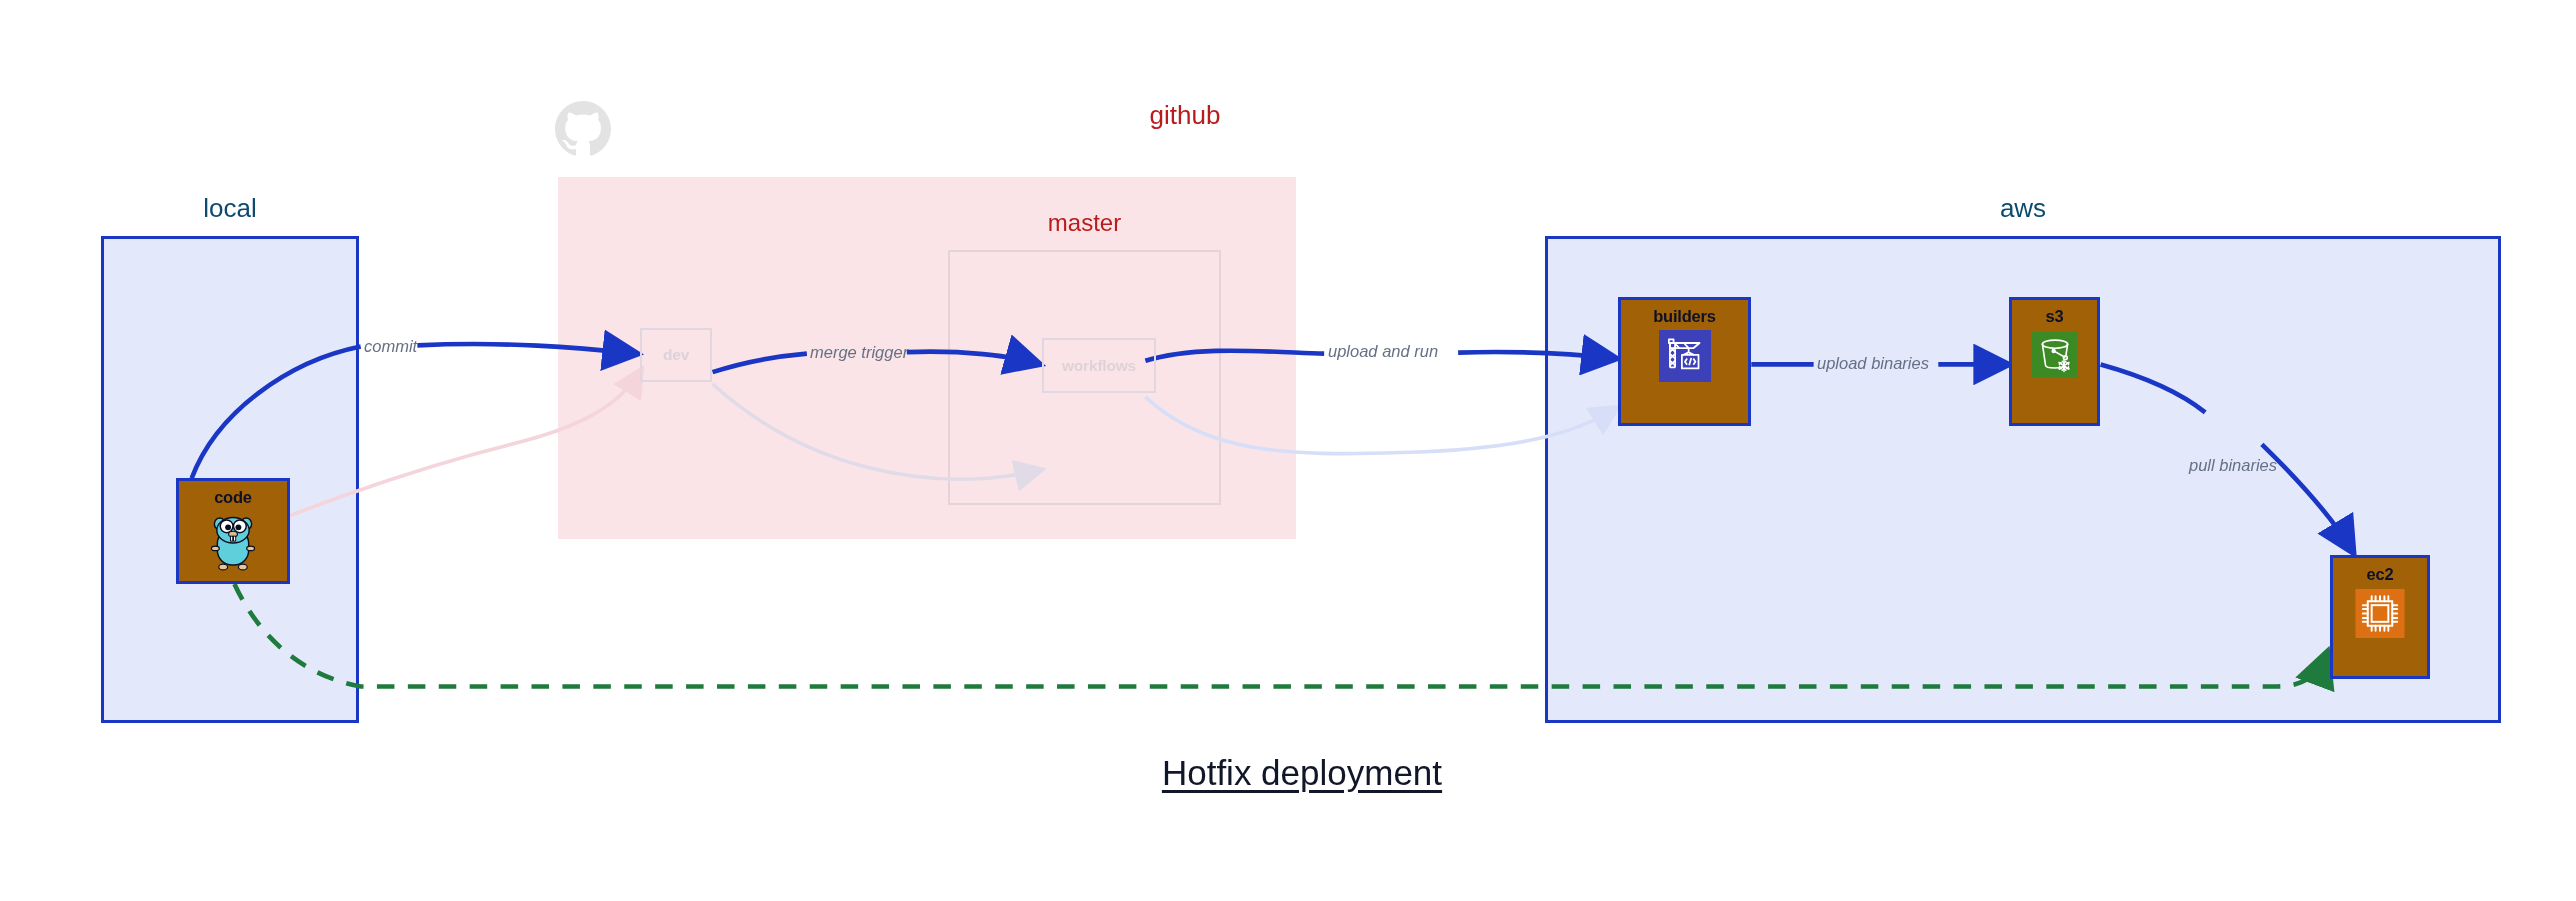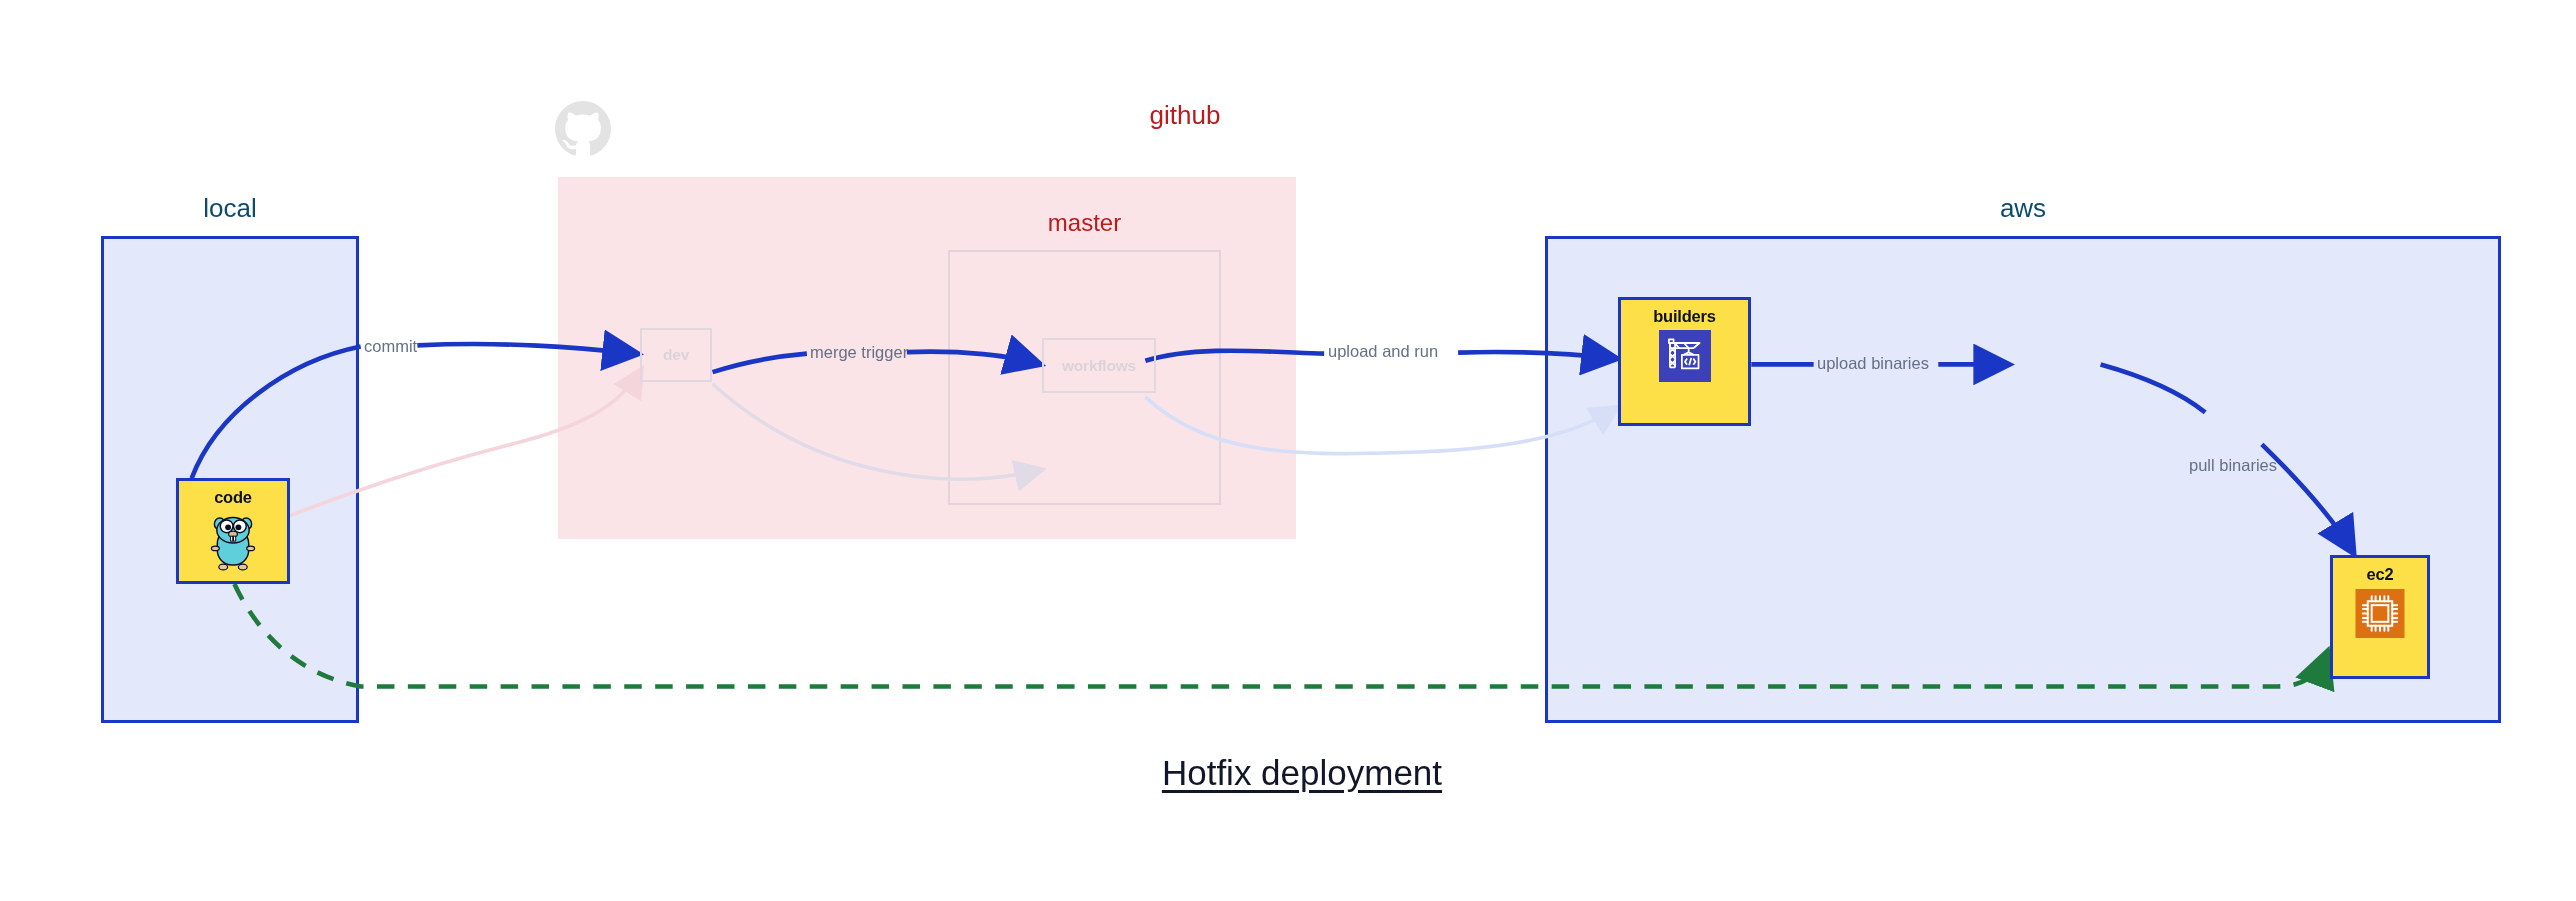--- a/index.html
+++ b/index.html
@@ -21,21 +21,21 @@
     background:#e3e8fb;border:3.6px solid #1a36c4;}
   .zone.aws{left:1545px;top:236px;width:956px;height:487px;
     background:#e3e8fb;border:3.6px solid #1a36c4;}
   .zone.github{left:558px;top:177px;width:738px;height:362px;
     background:#fae4e8;border:none;}
   .zone.master{left:948px;top:250px;width:273px;height:255px;
     background:transparent;border:2.6px solid #e3d4da;}
 
   
   .node{position:absolute;box-sizing:border-box;
-    background:#fde047;border:3.6px solid #1a36c4;}
+    background:#a16207;border:3.6px solid #1a36c4;}
   .node .ntitle{
     position:absolute;left:0;right:0;top:7.2px;text-align:center;
     font-size:16.5px;font-weight:bold;color:#0d1127;letter-spacing:-0.2px;
   }
   .node .nicon{position:absolute;left:50%;transform:translateX(-50%);}
 
   .node.faded{background:transparent;border:2.6px solid #e1d7e0;}
   .node.faded .ntitle{color:#ddd2d9;top:50%;transform:translateY(-50%);
     font-size:15.5px;}
 
@@ -58,21 +58,21 @@
     position:absolute;left:0;right:0;top:753px;text-align:center;
     font-size:35px;color:#111729;
     text-decoration:underline;text-underline-offset:5.2px;
   }
 
   
   #edges{position:absolute;left:0;top:0;width:2604px;height:902px;
     pointer-events:none;}
 
   .elabel{
-    position:absolute;font-size:16.5px;color:#667085;
+    position:absolute;font-size:16.5px;font-style:italic;color:#667085;
     white-space:nowrap;background:transparent;text-align:right;
   }
 </style>
 </head>
 <body>
 
 <div id="stage">
 
   <div class="zone github"></div>
   <div class="container-label faded" style="left:1022px;top:100px;width:326px;">github</div>
@@ -195,20 +195,42 @@
         <path d="M30,25 L39,35 M48,25 L39,25 M48,25 L57,35 M66,25 L57,25"></path>
 
         <path d="M57,35 L57,43 M46,48 L57,43 L68,48"></path>
 
         <rect x="44" y="48" width="32" height="26"></rect>
         <path d="M54,55 L50,61 L54,67 M66,55 L70,61 L66,67 M62,54 L58,68"></path>
       </g>
     </svg>
   </div>
 
+  <div class="node" id="node-s3">
+    <div class="ntitle">s3</div>
+    <svg class="nicon tile green" style="top:32px;width:46px;height:45px;" viewBox="0 0 100 100">
+      <g fill="none" stroke="#ffffff" stroke-width="3.6" stroke-linecap="round">
+
+        <ellipse cx="50" cy="27" rx="28" ry="9"></ellipse>
+        <path d="M22,27 L29,74 C29,78 40,80 50,80 C56,80 60,79 63,78"></path>
+        <path d="M78,27 L74,54"></path>
+
+        <path d="M47,42 L72,56"></path>
+        <circle cx="47" cy="42" r="3.2" fill="#ffffff"></circle>
+        <circle cx="73" cy="57" r="4.2"></circle>
+
+        <g stroke-width="3.2">
+          <path d="M70,62 L70,88 M59,68 L81,82 M81,68 L59,82"></path>
+          <path d="M66,65 L70,69 L74,65 M66,85 L70,81 L74,85"></path>
+          <path d="M60,73 L60,68 L65,69 M80,77 L80,82 L75,81"></path>
+          <path d="M80,73 L80,68 L75,69 M60,77 L60,82 L65,81"></path>
+        </g>
+      </g>
+    </svg>
+  </div>
 
   <div class="node" id="node-ec2">
     <div class="ntitle">ec2</div>
     <svg class="nicon tile orange" style="top:31px;width:49px;height:49px;" viewBox="0 0 100 100">
       <g fill="none" stroke="#ffffff" stroke-width="4" stroke-linecap="round">
         <rect x="25" y="25" width="50" height="50"></rect>
         <rect x="33" y="33" width="34" height="34"></rect>
 
         <path d="M33,25 L33,15 M41,25 L41,15 M50,25 L50,15 M59,25 L59,15 M67,25 L67,15"></path>
 

